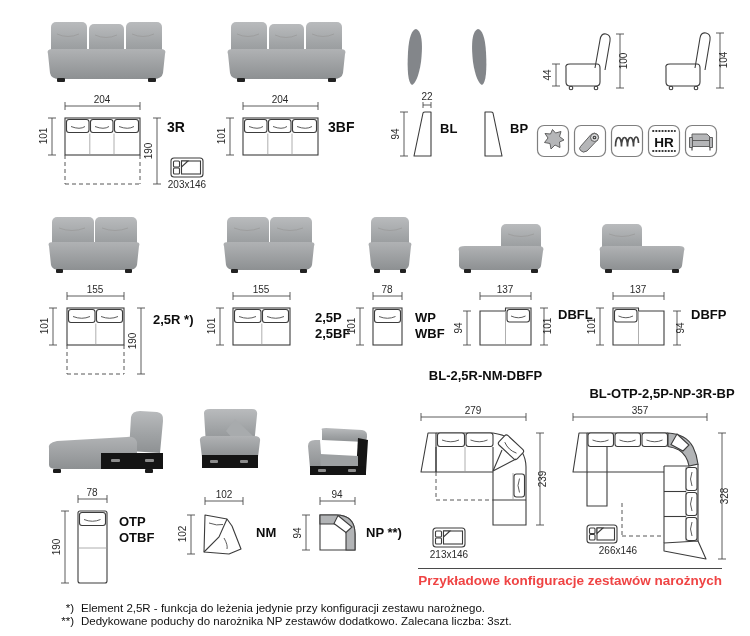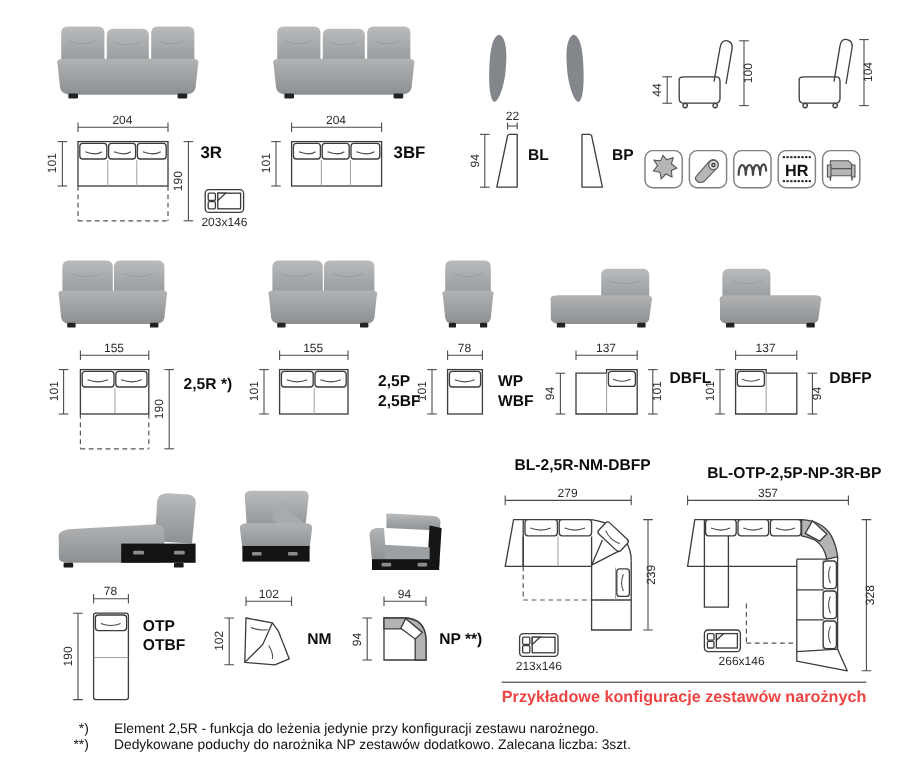--- a/index.html
+++ b/index.html
@@ -20,21 +20,21 @@
 .dsh{stroke:#565656;stroke-width:1;stroke-dasharray:4 3;fill:none}
 .grayfill{fill:#b2b4b6;stroke:#3c3c3c;stroke-width:1.1}
 .icbox{fill:#fff;stroke:#7f7f7f;stroke-width:1.2}
 .icfill{fill:#b5b6b8;stroke:#555;stroke-width:0.9}
 .iclight{fill:#d6d7d8;stroke:#555;stroke-width:0.9}
 .title{font-weight:700;font-size:13px;color:#0d0d0d;text-align:center}
 .caption{font-weight:700;font-size:13.5px;color:#ef4444;text-align:right}
 .sep{background:#4a4a4a;height:1px}
 .note{font-size:11.5px;color:#111;display:flex;line-height:13px}
 .note .mk{width:24px;text-align:right;flex:0 0 24px}
-.note .tx{margin-left:21px}
+.note .tx{margin-left:7px}
 </style>
 </head>
 <body>
 
 <div id="page">
 
 <svg width="0" height="0" aria-hidden="true">
       <defs>
 <linearGradient id="gs" x1="0" y1="0" x2="0" y2="1">
 <stop offset="0" stop-color="#b9bbbd"></stop>
@@ -483,21 +483,21 @@
         <line x1="12" y1="29" x2="20" y2="29"></line>
         <line x1="12" y1="64" x2="20" y2="64"></line>
       </g>
 <text class="dimtxt" transform="rotate(-90 11 47)" x="11" y="47" text-anchor="middle">94</text>
 <path class="ln" d="M30,29 L46,29 Q65,29 65,48 L65,64 L30,64 Z"></path>
 <path class="grayfill" d="M30,29 L46,29 Q65,29 65,48 L65,64 L56,64 L56,48 Q56,38 46,38 L30,38 Z"></path>
 <path class="ln" d="M48,29.5 L62,41 L56,46.5 L44,37.5 Z"></path>
 <text class="lbl" x="76" y="51">NP **)</text>
 </svg>
 
-<div class="abs title" style="left:403px;top:380px;width:165px">BL-2,5R-NM-DBFP</div>
+<div class="abs title" style="left:403px;top:368px;width:165px">BL-2,5R-NM-DBFP</div>
 <div class="abs title" style="left:572px;top:386px;width:180px">BL-OTP-2,5P-NP-3R-BP</div>
 
 <svg class="abs" style="left:403px;top:403px" width="165" height="165">
 <g class="dimln">
         <line x1="18" y1="14" x2="123" y2="14"></line>
         <line x1="18" y1="10" x2="18" y2="18"></line>
         <line x1="123" y1="10" x2="123" y2="18"></line>
       </g>
 <text class="dimtxt" x="70" y="11" text-anchor="middle">279</text>
 <path class="ln" stroke-linejoin="round" d="M18,69 L25,30 L33,30 L33,69 Z"></path>

